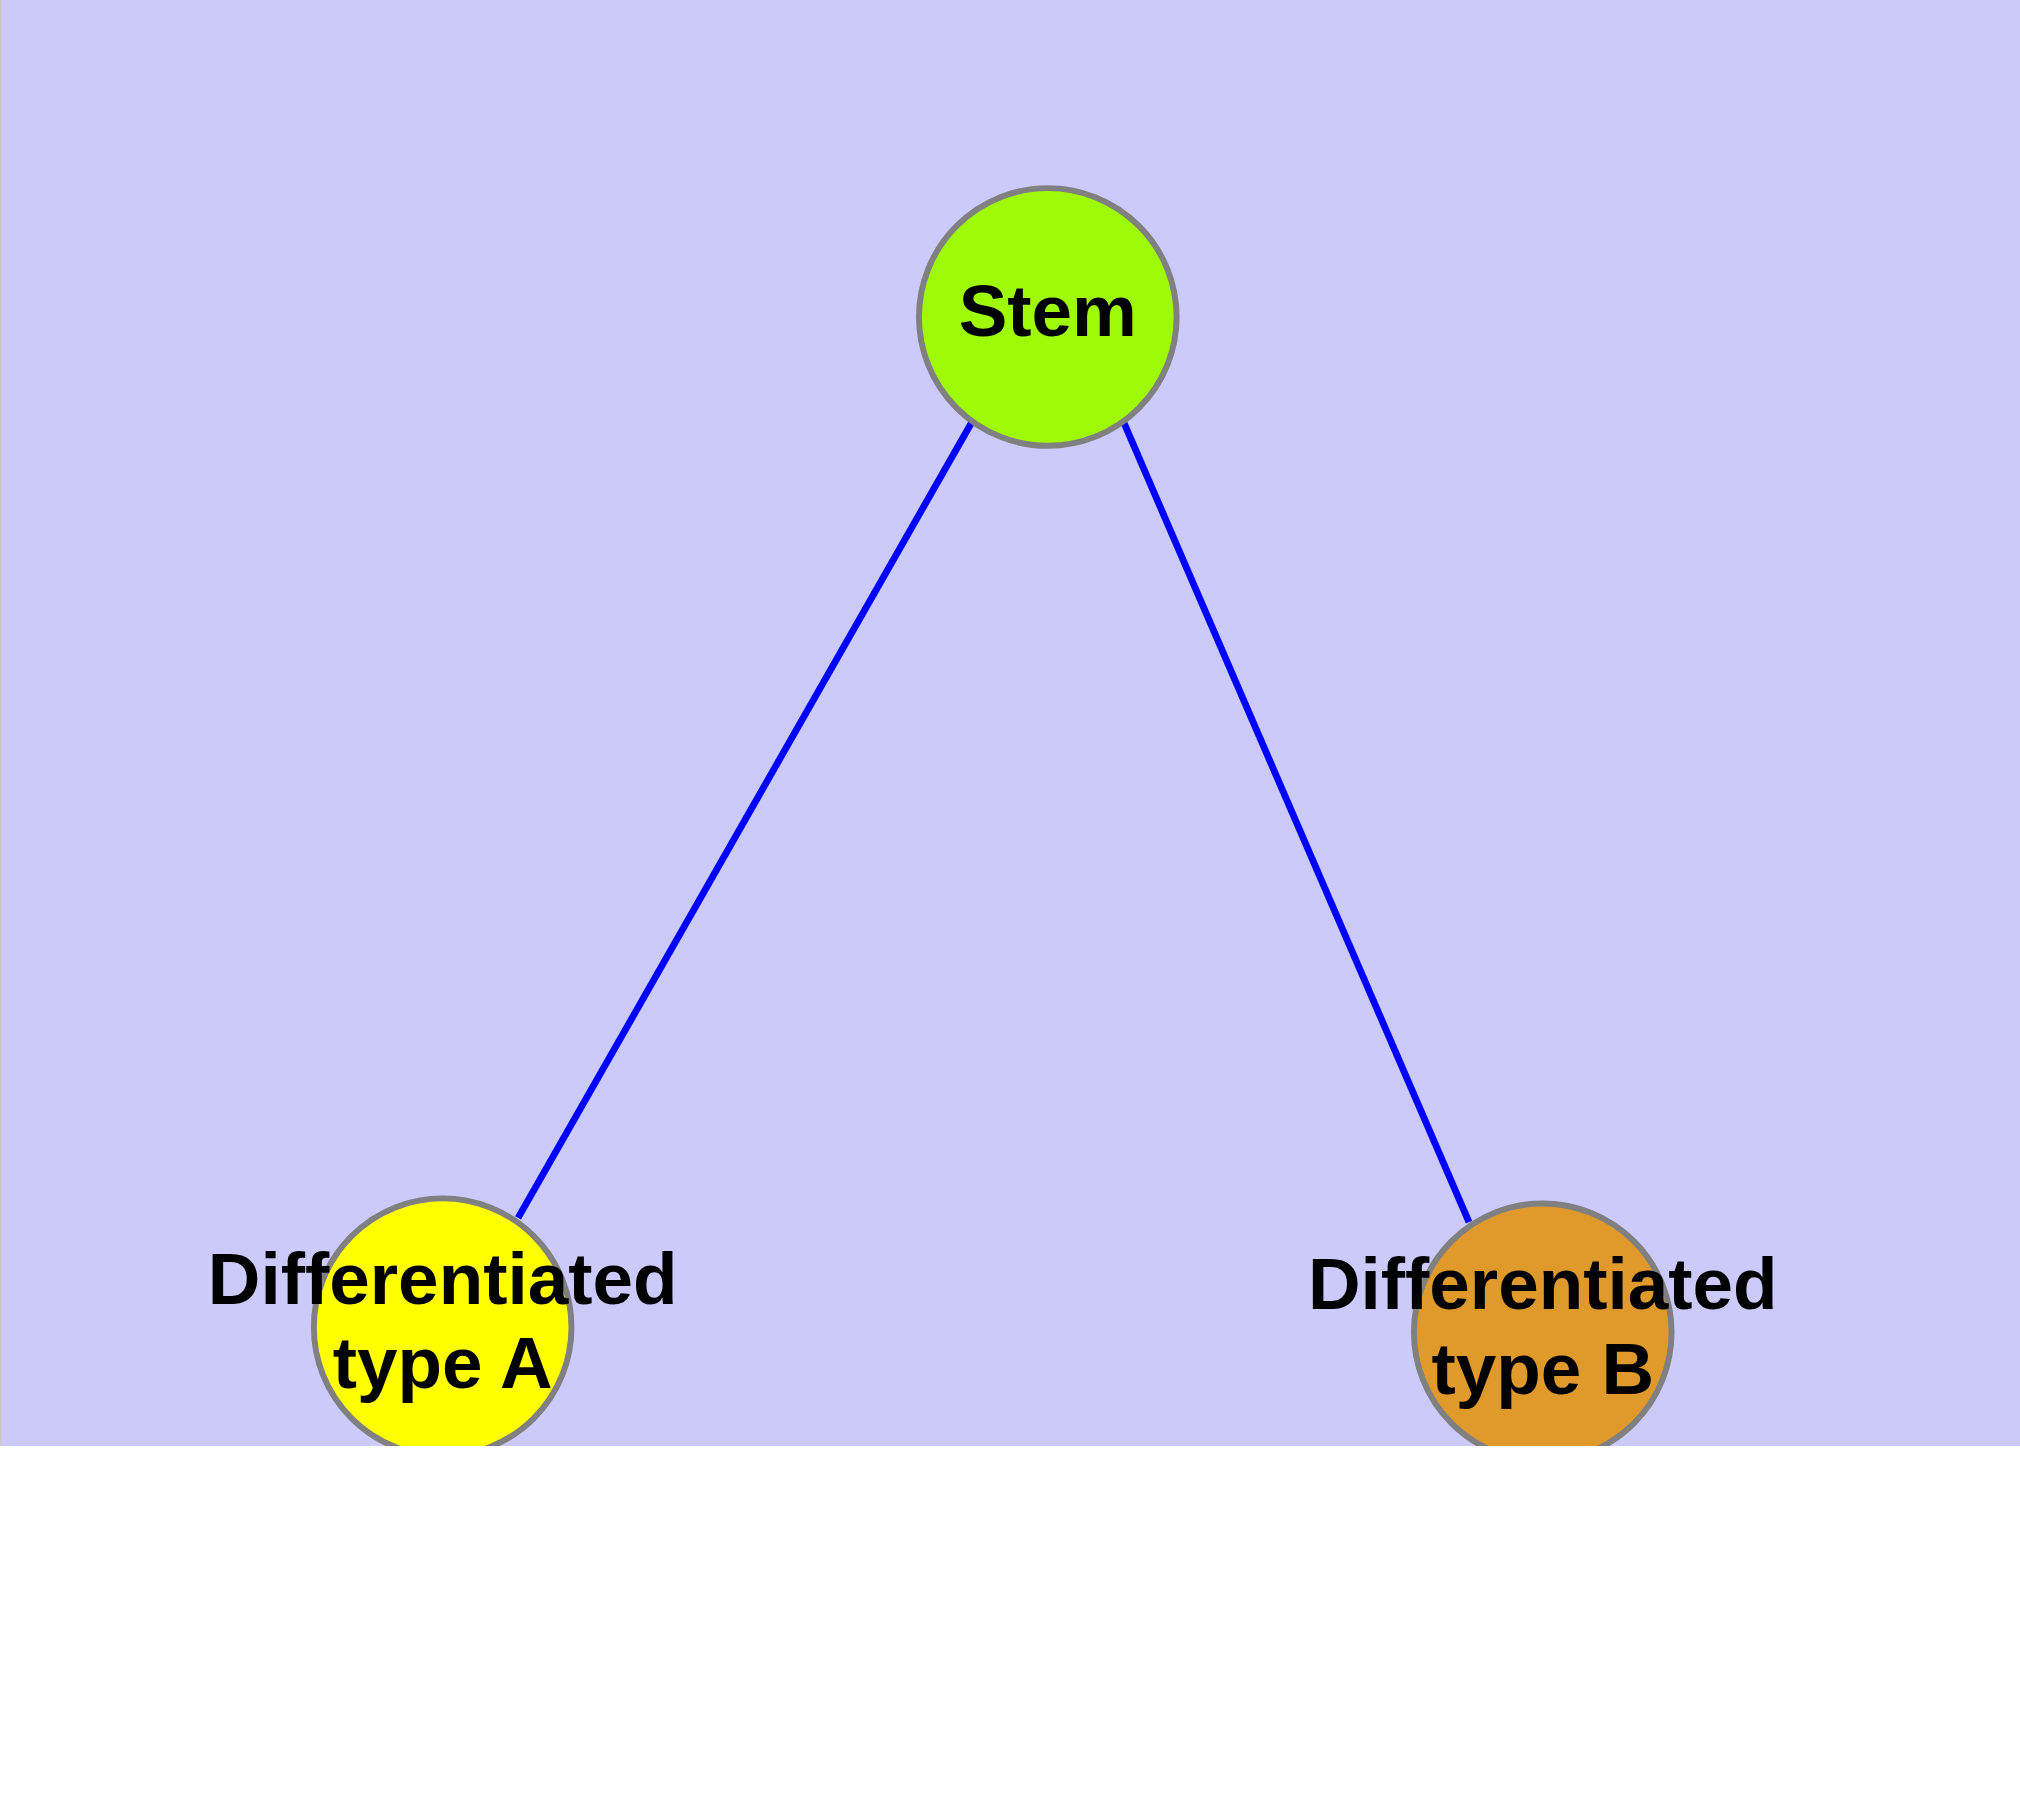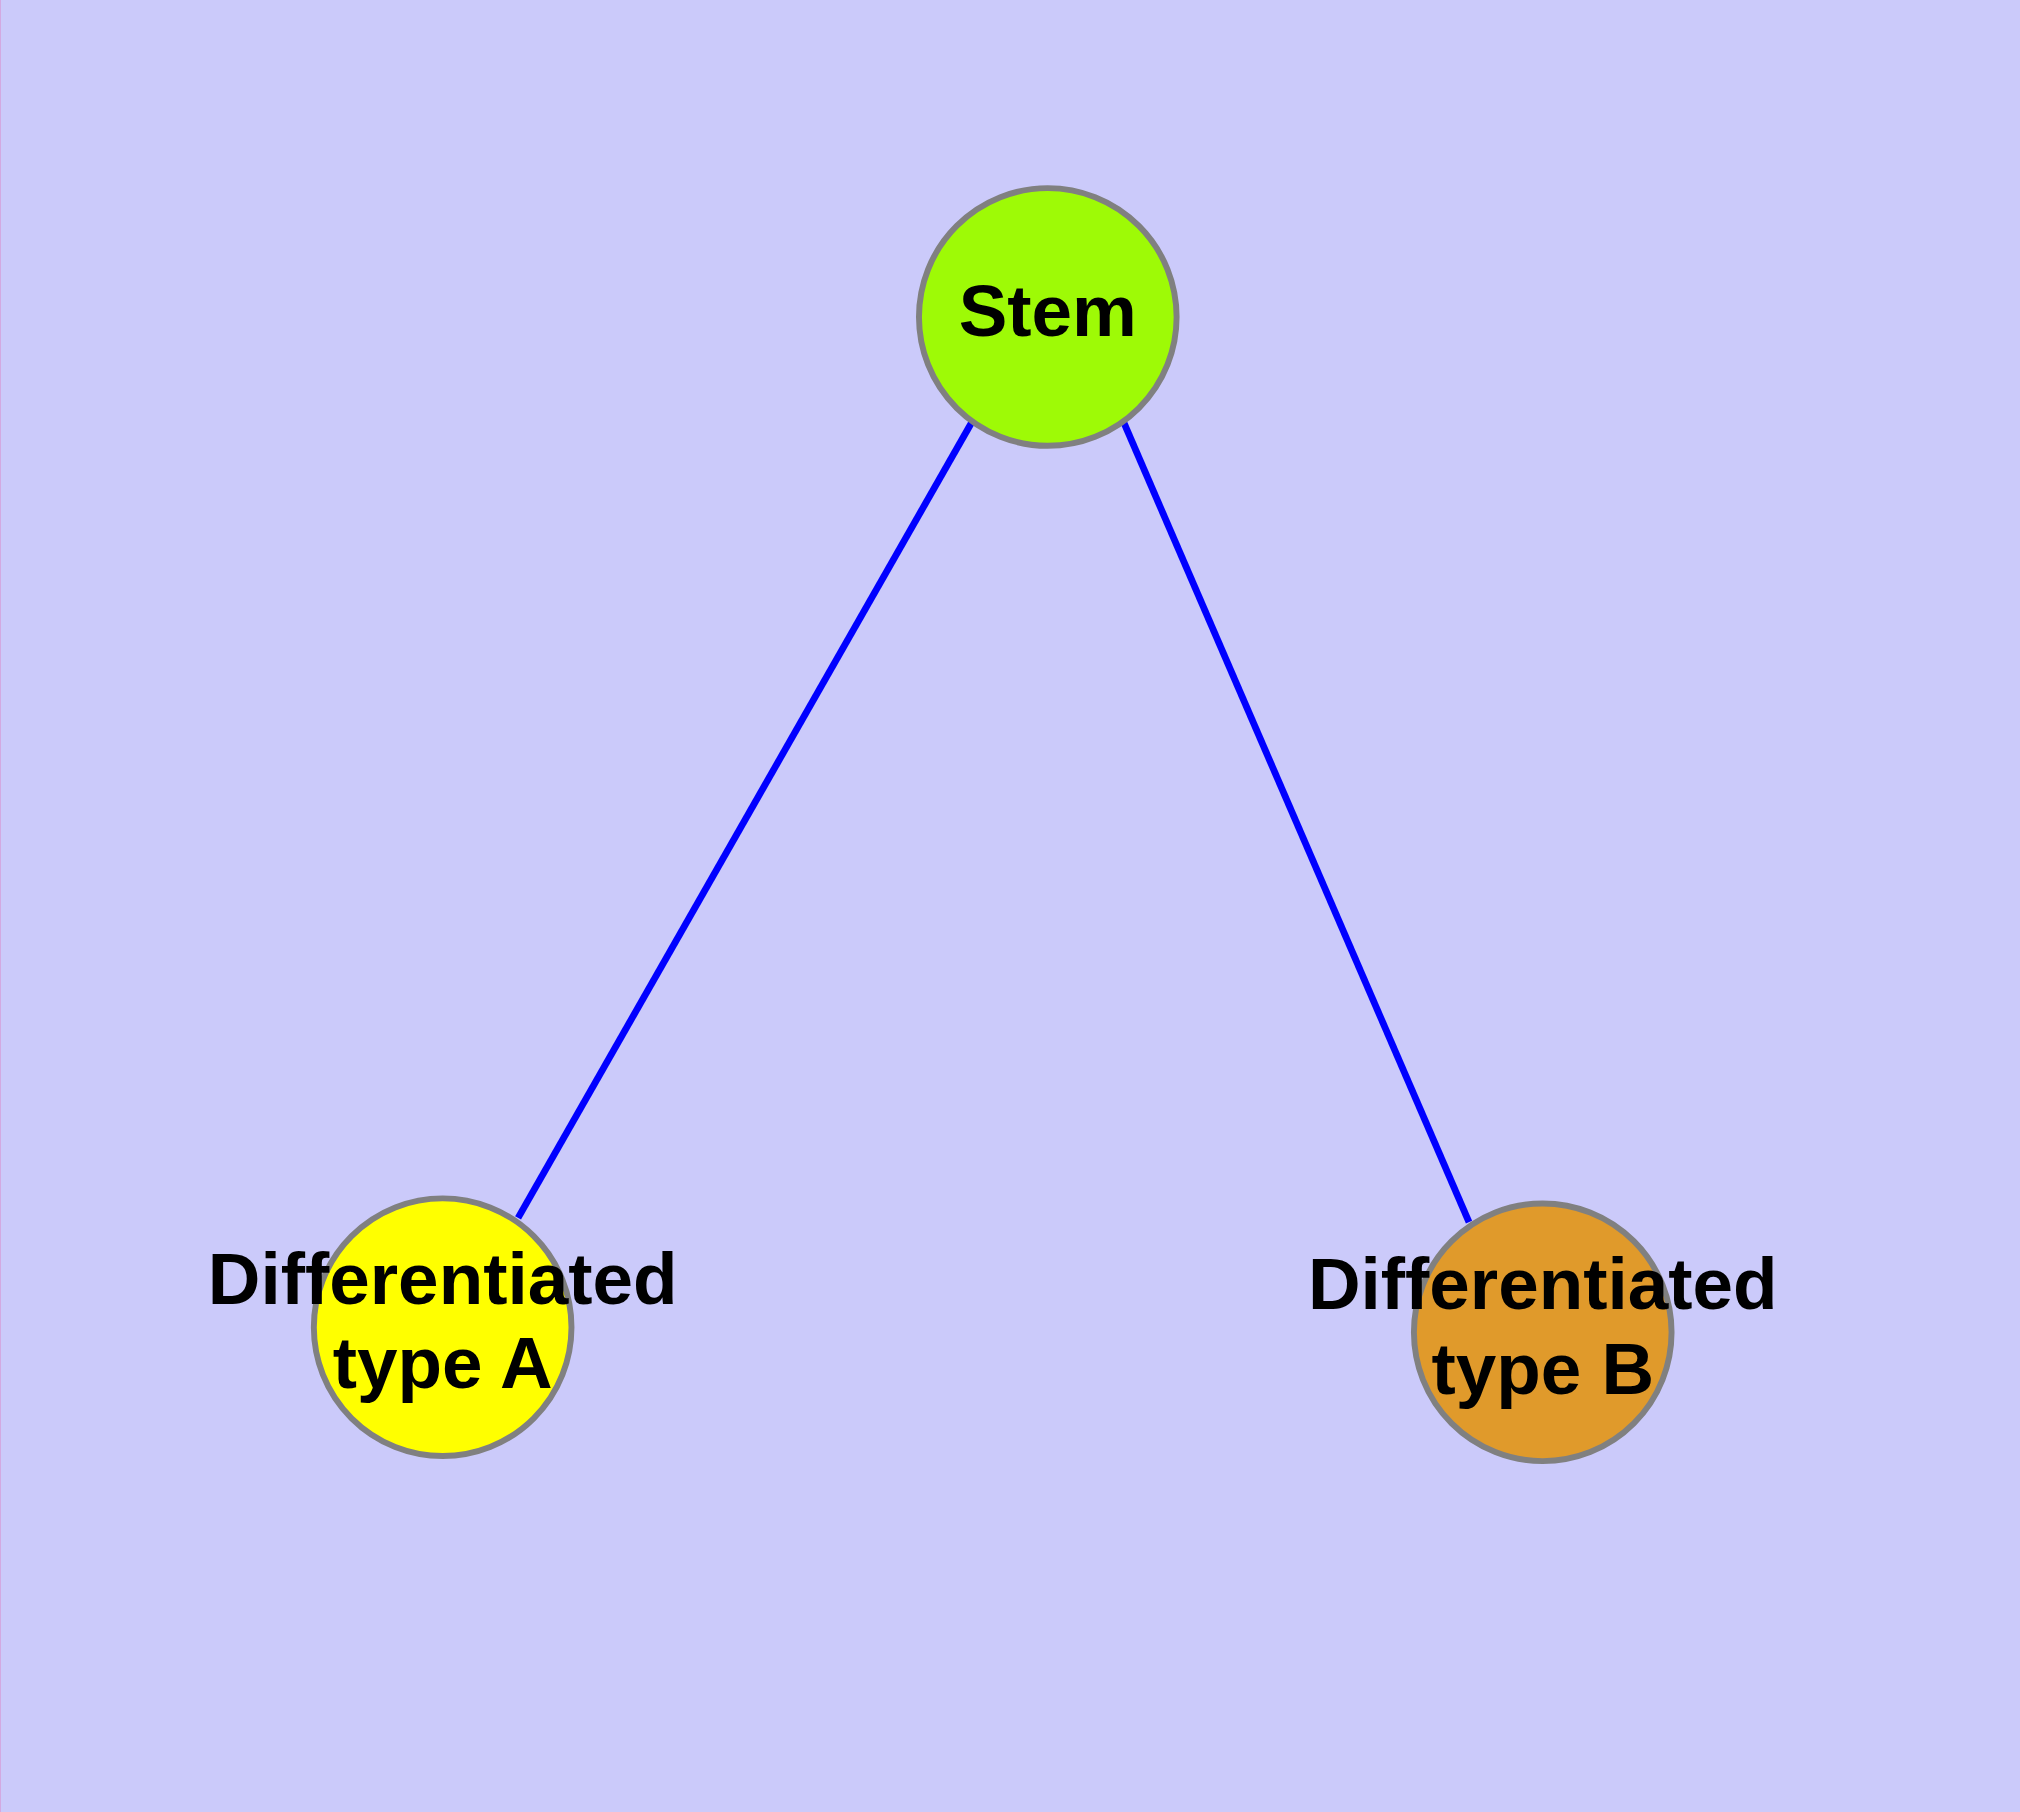--- a/index.html
+++ b/index.html
@@ -27,21 +27,21 @@
     font-weight: bold;
     fill: #000000;
     text-anchor: middle;
     dominant-baseline: middle;
     paint-order: normal;
   }
 </style>
 </head>
 <body>
 
-<div id="canvas" style="width: 2021px; height: 1812px; background: #ec4899;">
+<div id="canvas" style="width: 2021px; height: 1446px; background: #eab308;">
   <svg id="graph-svg" viewBox="0 0 2384 2138" xmlns="http://www.w3.org/2000/svg" style="width: 2021px; height: 1812px;">
     <rect id="bg-rect" x="0" y="0" width="2384" height="2138" fill="#cbcafa"></rect>
     <g id="edge-layer">
         <line x1="1147" y1="497" x2="611" y2="1437" stroke="#0000ff" stroke-width="8" stroke-linecap="butt"></line>
         <line x1="1325" y1="497" x2="1733" y2="1442" stroke="#0000ff" stroke-width="8" stroke-linecap="butt"></line>
       </g>
     <g id="node-layer">
         <g>
           <circle cx="1236" cy="374" r="152" fill="#9efa06" stroke="#808080" stroke-width="7"></circle>
           <text class="node-label" x="1236" y="374" font-size="86" fill="#000000"><tspan x="1236">Stem</tspan></text>

